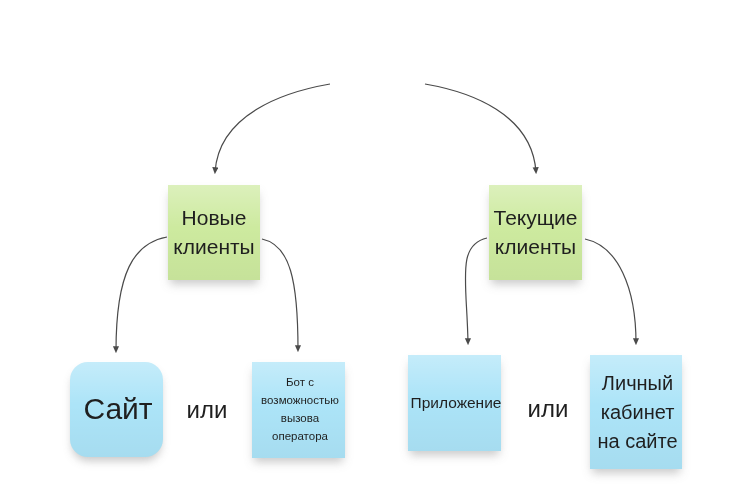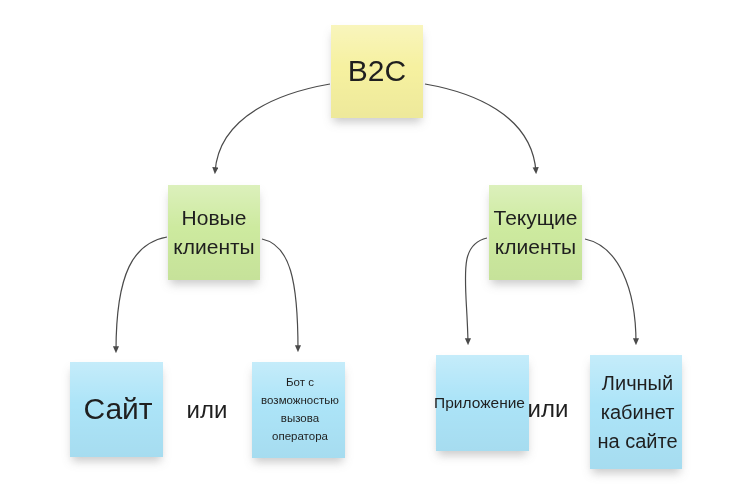--- a/index.html
+++ b/index.html
@@ -48,23 +48,23 @@
     line-height: 1.35;
     cursor: default;
   }
   .note--yellow { background-color: var(--note-yellow); }
   .note--green  { background-color: var(--note-green); }
   .note--blue   { background-color: var(--note-blue); padding-left: 7px; }
 
   .note--b2c      { left: 331px; top:  25px; width: 92px; height: 93px; font-size: 30px; }
   .note--new      { left: 168px; top: 185px; width: 92px; height: 95px; font-size: 21px; }
   .note--current  { left: 489px; top: 185px; width: 93px; height: 95px; font-size: 21px; }
-  .note--site     { left:  70px; top: 362px; width: 93px; height: 95px; font-size: 30px; }
+  .note--site     { left:  70px; top: 362px; width: 93px; height: 95px; font-size: 30px; border-radius: 18px; }
   .note--bot      { left: 252px; top: 362px; width: 93px; height: 96px; font-size: 11.5px; line-height: 1.55; }
-  .note--app      { left: 436px; top: 355px; width: 93px; height: 96px; font-size: 15.5px; justify-content: flex-end; }
+  .note--app      { left: 408px; top: 355px; width: 93px; height: 96px; font-size: 15.5px; }
   .note--personal { left: 590px; top: 355px; width: 92px; height: 114px; font-size: 20px; line-height: 1.45; }
 
   .or-label {
     position: absolute;
     width: 56px;
     text-align: center;
     font-size: 24px;
     color: var(--text);
     cursor: default;
   }
@@ -83,23 +83,20 @@
       </marker>
     </defs>
     <path class="connector" d="M330,84 C284,92 219,114 215,172" marker-end="url(#arrow)"></path>
     <path class="connector" d="M425,84 C471,92 532,114 536,172" marker-end="url(#arrow)"></path>
     <path class="connector" d="M167,237 C134,243 116,272 116,351" marker-end="url(#arrow)"></path>
     <path class="connector" d="M262,239 C290,245 298,280 298,350" marker-end="url(#arrow)"></path>
     <path class="connector" d="M487,238 C456,245 467,282 468,343" marker-end="url(#arrow)"></path>
     <path class="connector" d="M585,239 C618,246 636,288 636,343" marker-end="url(#arrow)"></path>
   </svg>
 
-  <div class="note note--yellow note--b2c">
-    <span>B2C</span>
-  </div>
 
   <div class="note note--green note--current">
     <span>Текущие клиенты</span>
   </div>
 
   <div class="note note--green note--new">
     <span>Новые клиенты</span>
   </div>
 
   <div class="note note--blue note--site">

